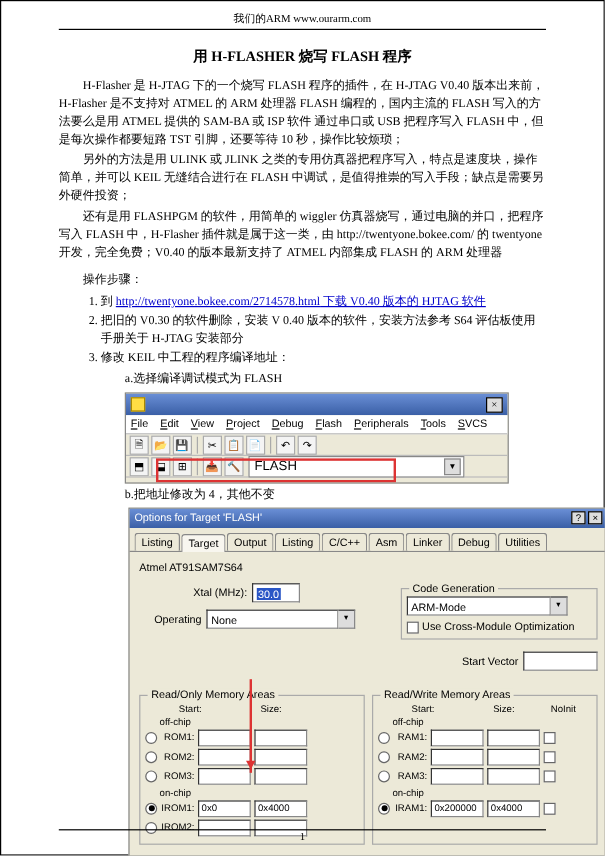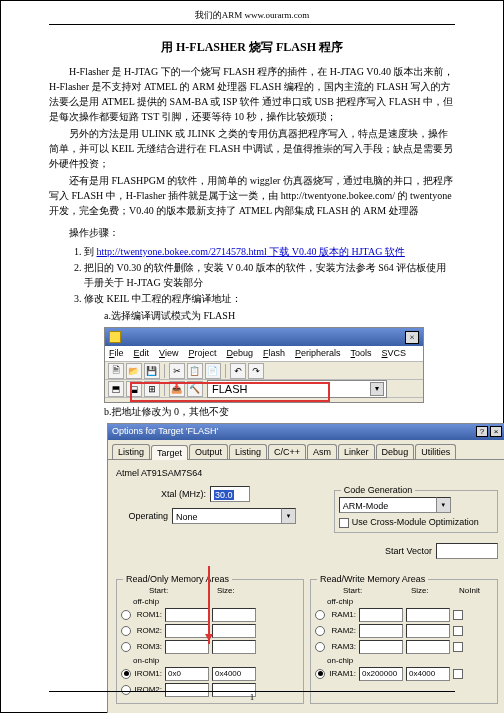--- a/index.html
+++ b/index.html
@@ -262,21 +262,21 @@
         <span class="tbtn">📥</span>
         <span class="tbtn">🔨</span>
         <span class="flash-dd">
           <span>FLASH</span>
           <span class="arrow">▾</span>
         </span>
       </div>
       <div class="redbox"></div>
     </div>
 
-    <div class="subnote">b.把地址修改为 0，其他不变</div>
+    <div class="subnote">b.把地址修改为 4，其他不变</div>
 
     <div class="dlg">
       <div class="dtitle">
         <span>Options for Target 'FLASH'</span>
         <span class="btns">
           <span class="wbtn">?</span>
           <span class="wbtn">×</span>
         </span>
       </div>
       <div class="tabs">
@@ -305,21 +305,21 @@
               <span class="dd">
                 <span class="finput" style="width:110px;">None</span>
                 <span class="darrow">▾</span>
               </span>
             </div>
           </div>
           <div class="rcol">
             <div class="group">
               <span class="glegend">Code Generation</span>
               <div class="dd" style="margin-bottom:4px;">
-                <span class="finput" style="width:98px;">ARM-Mode</span>
+                <span class="finput" style="width:120px;">ARM-Mode</span>
                 <span class="darrow">▾</span>
               </div>
               <div><span class="chk"></span><span>Use Cross-Module Optimization</span></div>
             </div>
             <div class="frow" style="margin-top:10px; justify-content:flex-end;">
               <span>Start Vector</span>
               <span class="finput" style="width:62px;"></span>
             </div>
           </div>
         </div>

